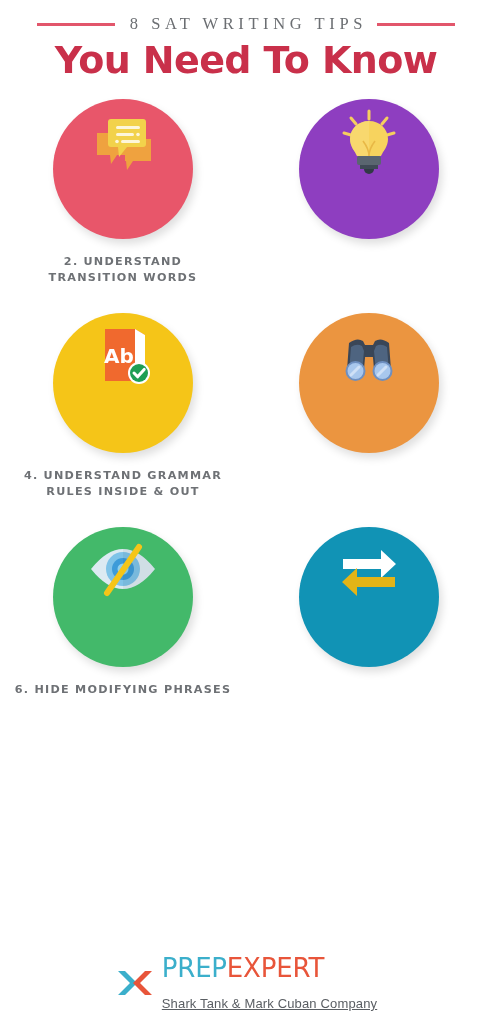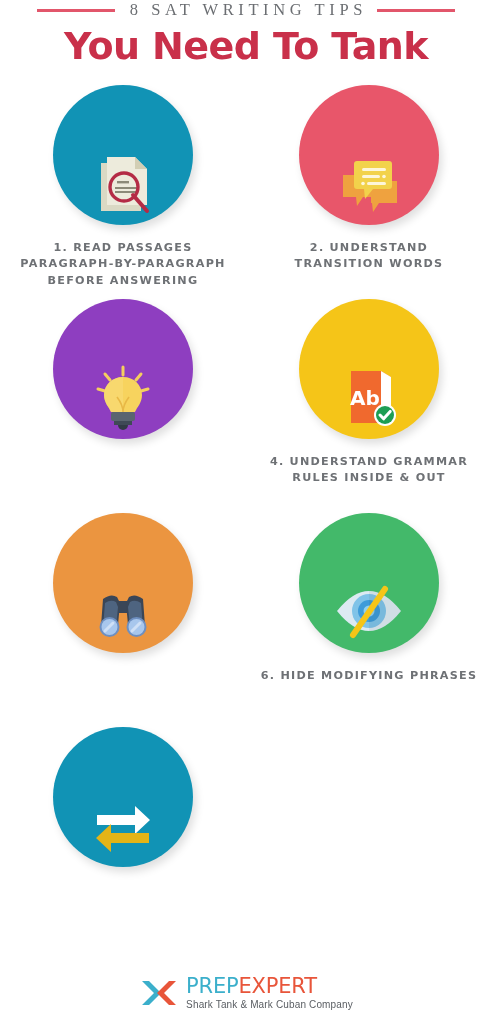--- a/index.html
+++ b/index.html
@@ -17,20 +17,21 @@
   .page {
     width: 492px;
     height: 1024px;
     position: relative;
     background: #ffffff;
     box-sizing: border-box;
   }
 
   
   .header {
+    padding-top: 14px;
     text-align: center;
   }
   .eyebrow-row {
     display: flex;
     align-items: center;
     justify-content: center;
     gap: 10px;
     padding: 0 22px;
   }
   .eyebrow-rule {
@@ -68,21 +69,21 @@
   .tip {
     display: flex;
     flex-direction: column;
     align-items: center;
   }
   .badge {
     width: 140px;
     height: 140px;
     border-radius: 50%;
     display: flex;
-    align-items: flex-end;
+    align-items: flex-start;
     justify-content: center;
     box-shadow: 3px 5px 9px rgba(0,0,0,0.13);
     position: relative;
   }
   .badge svg { display: block; }
   .caption {
     margin-top: 15px;
     font-family: "DejaVu Sans", sans-serif;
     font-weight: bold;
     font-size: 11.2px;
@@ -107,68 +108,50 @@
   }
   .logo {
     display: flex;
     align-items: center;
     gap: 7px;
   }
   .logo-mark { width: 40px; height: 32px; display:block; }
   .logo-text-wrap { display: flex; flex-direction: column; line-height: 1; }
   .logo-word {
     font-family: "DejaVu Sans", sans-serif;
-    font-size: 21px;
+    font-size: 26px;
     letter-spacing: -0.2px;
   }
   .logo-prep { color: #3BAFCB; }
   .logo-expert { color: #E8553A; text-align: center; }
   .logo-tagline {
-    margin-top: 3px;
+    margin-top: 16px;
     font-family: "Liberation Sans", sans-serif;
-    font-size: 10px;
+    font-size: 13px;
     color: #5A5E63;
     letter-spacing: 0.15px;
+    text-decoration: underline;
   }
 </style>
 </head>
 <body>
 
 <div class="page">
 
   <div class="header">
     <div class="eyebrow-row">
       <div class="eyebrow-rule"></div>
       <div class="eyebrow-text">8 SAT WRITING TIPS</div>
       <div class="eyebrow-rule"></div>
     </div>
-    <div class="headline">You Need To Tank</div>
+    <div class="headline">You Need To Know</div>
   </div>
 
   <div class="tips">
 
-    <div class="tip">
-      <div class="badge" style="background:#1193B5">
-        <span>
-          <svg width="84" height="84" viewBox="0 0 84 84">
-            <path d="M20 22 h28 l12 12 v36 h-40 z" fill="#DAD9C4"></path>
-            <path d="M26 16 h28 l12 12 v36 h-40 z" fill="#EDEBDC"></path>
-            <path d="M54 16 v12 h12 z" fill="#D2CEB4"></path>
-            <rect x="36" y="40" width="12" height="2.4" fill="#8C8A78"></rect>
-            <rect x="34" y="46" width="22" height="2" fill="#8C8A78"></rect>
-            <rect x="34" y="50" width="22" height="2" fill="#8C8A78"></rect>
-            <line x1="52" y1="54" x2="66" y2="70" stroke="#B42B45" stroke-width="4" stroke-linecap="round"></line>
-            <circle cx="43" cy="46" r="14" fill="none" stroke="#B42B45" stroke-width="3.4"></circle>
-          </svg>
-        </span>
-      </div>
-      <div class="caption">1. READ  PASSAGES
-PARAGRAPH-BY-PARAGRAPH
-BEFORE ANSWERING</div>
-    </div>
 
     <div class="tip">
       <div class="badge" style="background:#E8566A">
         <span>
           <svg width="84" height="84" viewBox="0 0 84 84">
             <path d="M16 34 h30 v22 h-10 l-6 9 -1 -9 h-13 z" fill="#EFA23F"></path>
             <path d="M44 40 h26 v22 h-18 l-6 9 -1 -9 h-1 z" fill="#EFA23F"></path>
             <path d="M30 20 h32 a3 3 0 0 1 3 3 v22 a3 3 0 0 1 -3 3 h-16 l-8 10 -1 -10 h-7 a3 3 0 0 1 -3 -3 v-22 a3 3 0 0 1 3 -3 z" fill="#F2D24B"></path>
             <rect x="35" y="27" width="24" height="3" rx="1.5" fill="#FDF6DA"></rect>
             <rect x="35" y="34" width="18" height="3" rx="1.5" fill="#FDF6DA"></rect>

